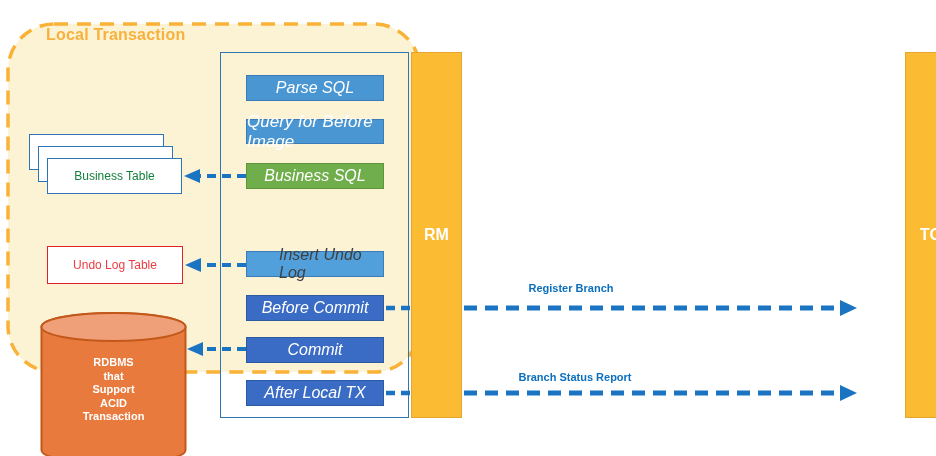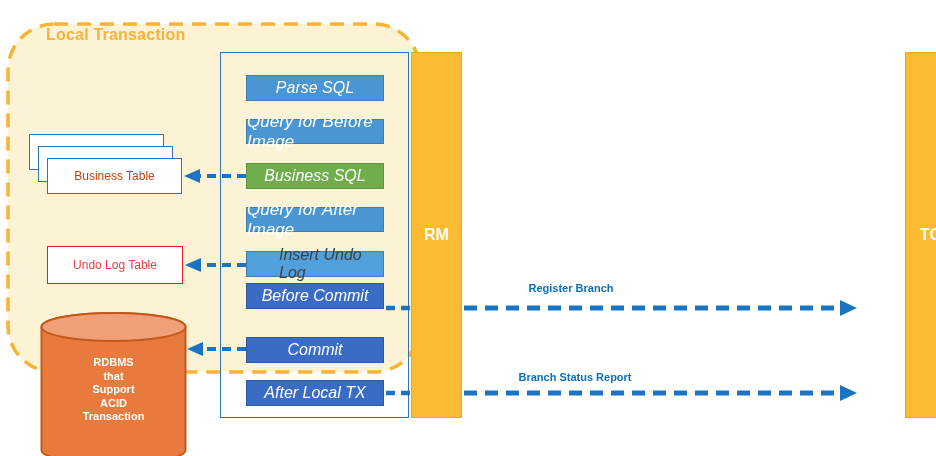--- a/index.html
+++ b/index.html
@@ -30,21 +30,21 @@
   .step.green{background:#6FAE4B;border:1px solid #5B9638;}
   .step.lightblue{background:#51A0DB;border:1px solid #3B7CB8;color:#404040;padding-left:32px;}
   .step.dark{background:#3A6CC5;border:1px solid #2C5AA0;}
   
   .sheet{
     position:absolute;width:135px;height:36px;background:#fff;border:1.5px solid #2E75B6;
     box-sizing:border-box;
   }
   .sheet-label{
     display:flex;align-items:center;justify-content:center;height:100%;
-    font-size:12px;color:#c2410c;
+    font-size:12px;color:#15803d;
   }
   
   .undo-table{
     position:absolute;left:47px;top:235px;width:136px;height:38px;background:#fff;
     border:1.5px solid #E02128;box-sizing:border-box;
     display:flex;align-items:center;justify-content:center;
     font-size:12px;color:#ED3B43;
   }
   
   .rdbms-label{
@@ -73,23 +73,22 @@
     <rect x="8" y="13" width="412" height="348" rx="46" ry="46" fill="#FCF2D4" stroke="#F9B235" stroke-width="3.5" stroke-dasharray="14 9"></rect>
   </svg>
 
   <div class="lt-title">Local Transaction</div>
 
   <div class="seq-container"></div>
 
   <div class="step lg blue" style="top:64px;">Parse SQL</div>
   <div class="step sm blue" style="top:108px;">Query for Before Image</div>
   <div class="step lg green" style="top:152px;">Business SQL</div>
-  <div class="step sm blue" style="top:196px;">Query for After Image</div>
   <div class="step lg lightblue" style="top:240px;">Insert Undo Log</div>
-  <div class="step lg dark" style="top:272px;">Before Commit</div>
+  <div class="step lg dark" style="top:284px;">Before Commit</div>
   <div class="step lg dark" style="top:326px;">Commit</div>
   <div class="step lg dark" style="top:369px;">After Local TX</div>
 
   <div class="sheet" style="left:29px;top:123px;"></div>
   <div class="sheet" style="left:38px;top:135px;"></div>
   <div class="sheet" style="left:47px;top:147px;">
     <div class="sheet-label">Business Table</div>
   </div>
 
   <div class="undo-table">Undo Log Table</div>

